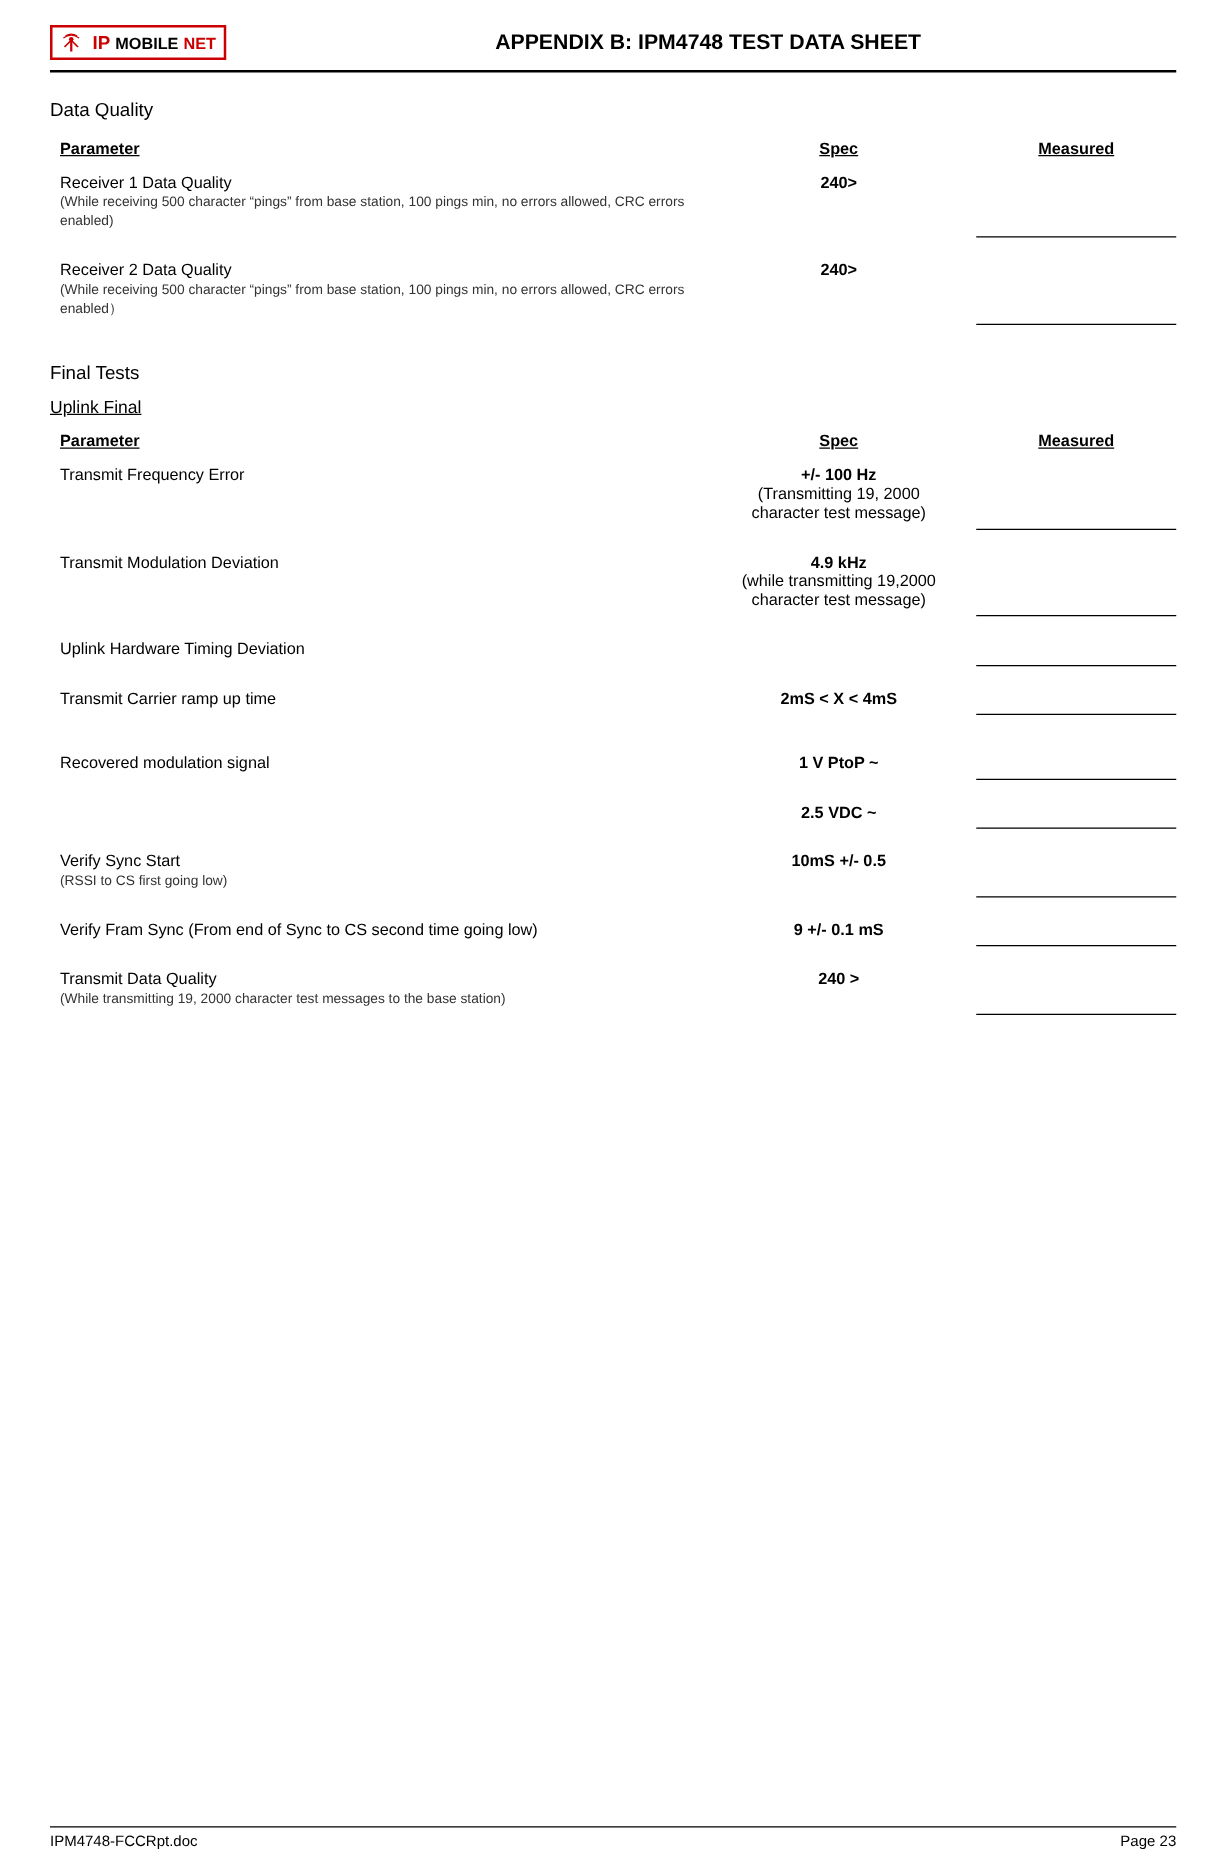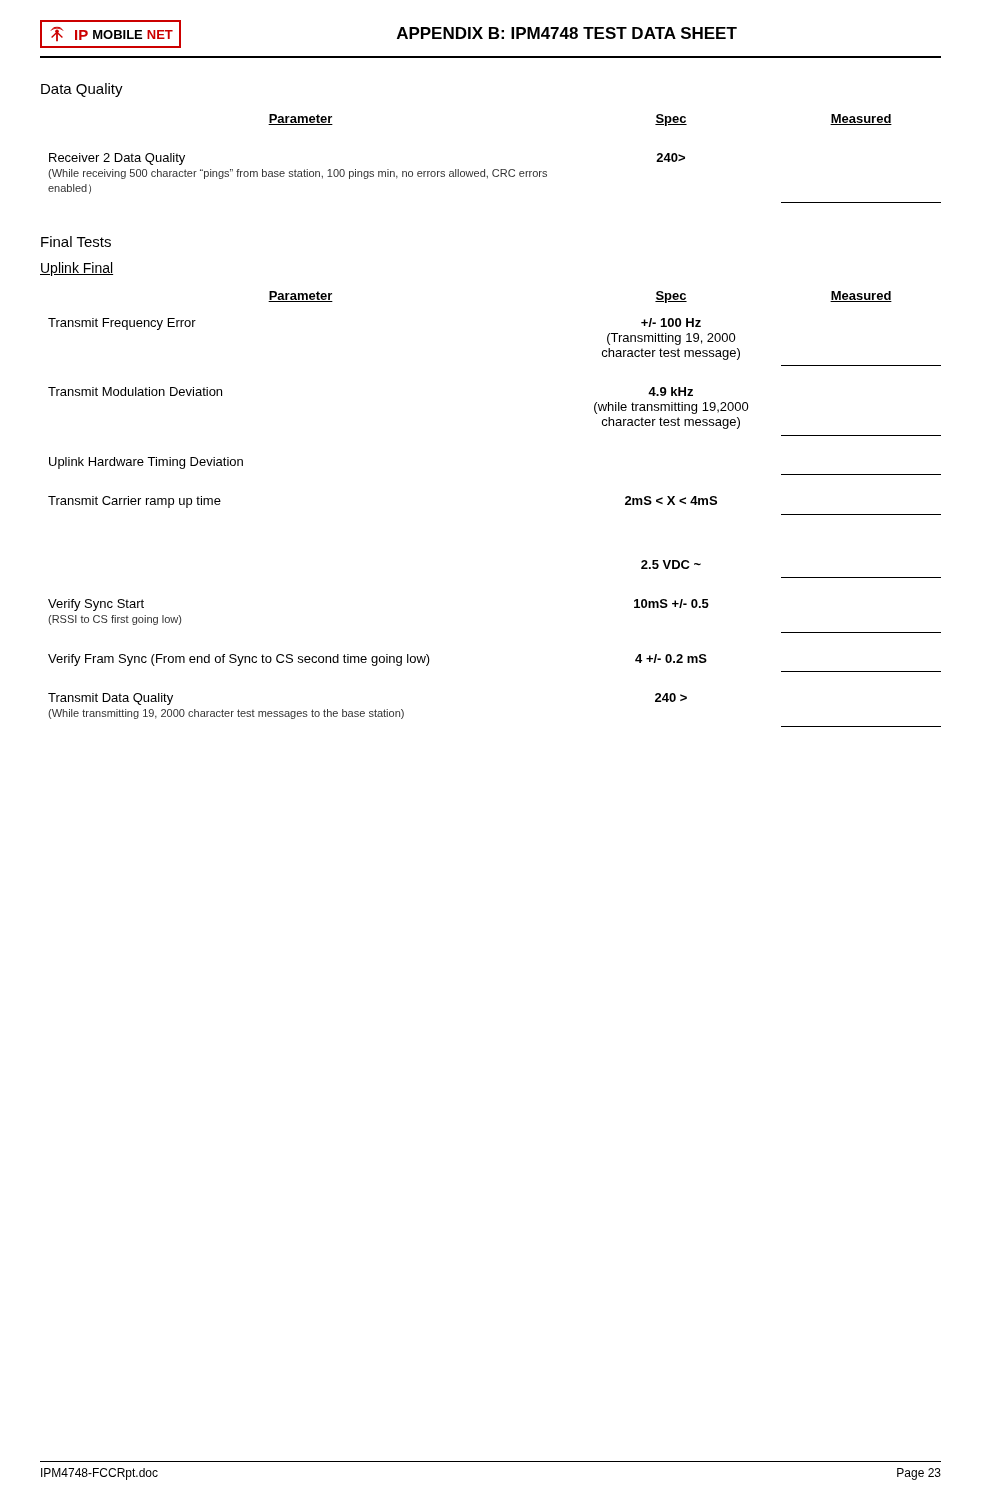--- a/index.html
+++ b/index.html
@@ -86,21 +86,21 @@
 
     .data-table {
       width: 100%;
       border-collapse: collapse;
     }
 
     .data-table thead tr th {
       font-weight: bold;
       text-decoration: underline;
       padding: 4px 8px 6px 8px;
-      text-align: center;
+      text-align: left;
       font-size: 13px;
     }
 
     .data-table thead tr th.col-spec {
       text-align: center;
       width: 220px;
     }
 
     .data-table thead tr th.col-measured {
       text-align: center;
@@ -179,20 +179,25 @@
 
   <table class="data-table">
     <thead>
       <tr>
         <th>Parameter</th>
         <th class="col-spec">Spec</th>
         <th class="col-measured">Measured</th>
       </tr>
     </thead>
     <tbody id="section1-tbody">
+    <tr>
+          <td><span class="param-main">Receiver 1  Data Quality</span><br><span class="param-sub">(While receiving 500 character “pings” from base station, 100 pings min, no errors allowed, CRC errors enabled)</span></td>
+          <td class="col-spec"><b>240&gt;</b></td>
+          <td class="col-measured"></td>
+        </tr>
         <tr class="row-spacer">
           <td colspan="3"></td>
         </tr>
         <tr>
           <td><span class="param-main">Receiver 2  Data Quality</span><br><span class="param-sub">(While receiving 500 character “pings” from base station, 100 pings min, no errors allowed, CRC errors enabled）</span></td>
           <td class="col-spec"><b>240&gt;</b></td>
           <td class="col-measured"></td>
         </tr>
       </tbody>
   </table>
@@ -237,20 +242,25 @@
           <td><span class="param-main">Transmit Carrier ramp up time</span></td>
           <td class="col-spec"><b>2mS &lt; X &lt; 4mS</b></td>
           <td class="col-measured"></td>
         </tr>
         <tr class="row-spacer">
           <td colspan="3" style="height:6px;"></td>
         </tr>
         <tr class="row-spacer">
           <td colspan="3" style="height:6px;"></td>
         </tr>
+        <tr>
+          <td><span class="param-main">Recovered modulation signal</span></td>
+          <td class="col-spec"><b>1 V PtoP ~</b></td>
+          <td class="col-measured"></td>
+        </tr>
         <tr class="row-spacer">
           <td colspan="3" style="height:6px;"></td>
         </tr>
         <tr>
           <td></td>
           <td class="col-spec"><b>2.5 VDC ~</b></td>
           <td class="col-measured"></td>
         </tr>
         <tr class="row-spacer">
           <td colspan="3" style="height:6px;"></td>
@@ -258,21 +268,21 @@
         <tr>
           <td><span class="param-main">Verify Sync Start</span><br><span class="param-sub">(RSSI to CS first going low)</span></td>
           <td class="col-spec"><b>10mS +/- 0.5</b></td>
           <td class="col-measured"></td>
         </tr>
         <tr class="row-spacer">
           <td colspan="3" style="height:6px;"></td>
         </tr>
         <tr>
           <td><span class="param-main">Verify Fram Sync (From end of Sync to CS second time going low)</span></td>
-          <td class="col-spec"><b>4 +/- 0.2 mS</b></td>
+          <td class="col-spec"><b>9 +/- 0.1 mS</b></td>
           <td class="col-measured"></td>
         </tr>
         <tr class="row-spacer">
           <td colspan="3" style="height:6px;"></td>
         </tr>
         <tr>
           <td><span class="param-main">Transmit Data Quality</span><br><span class="param-sub">(While transmitting 19, 2000 character test messages to the base station)</span></td>
           <td class="col-spec"><b>240 &gt;</b></td>
           <td class="col-measured"></td>
         </tr>

